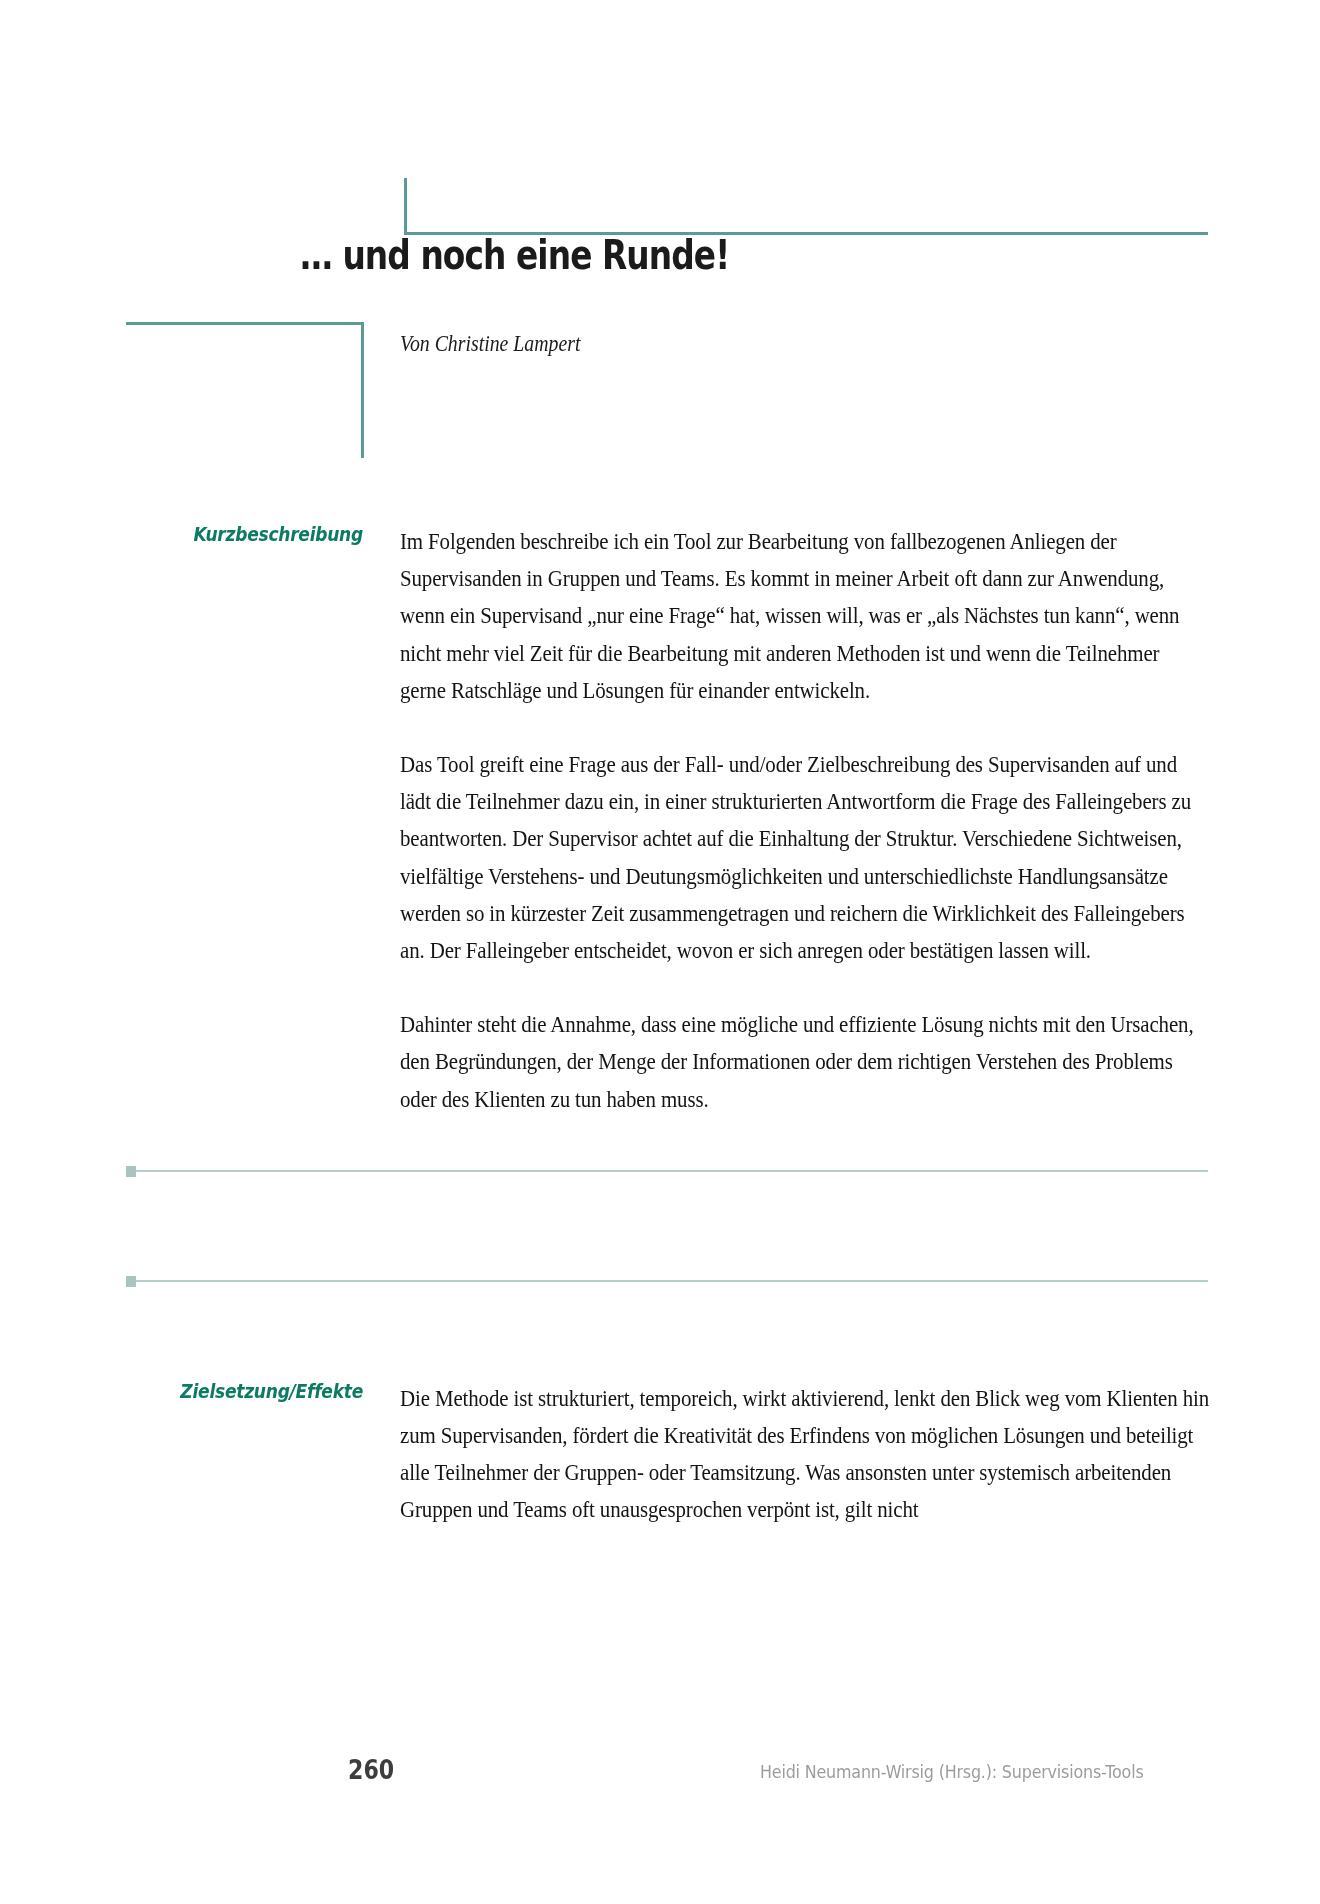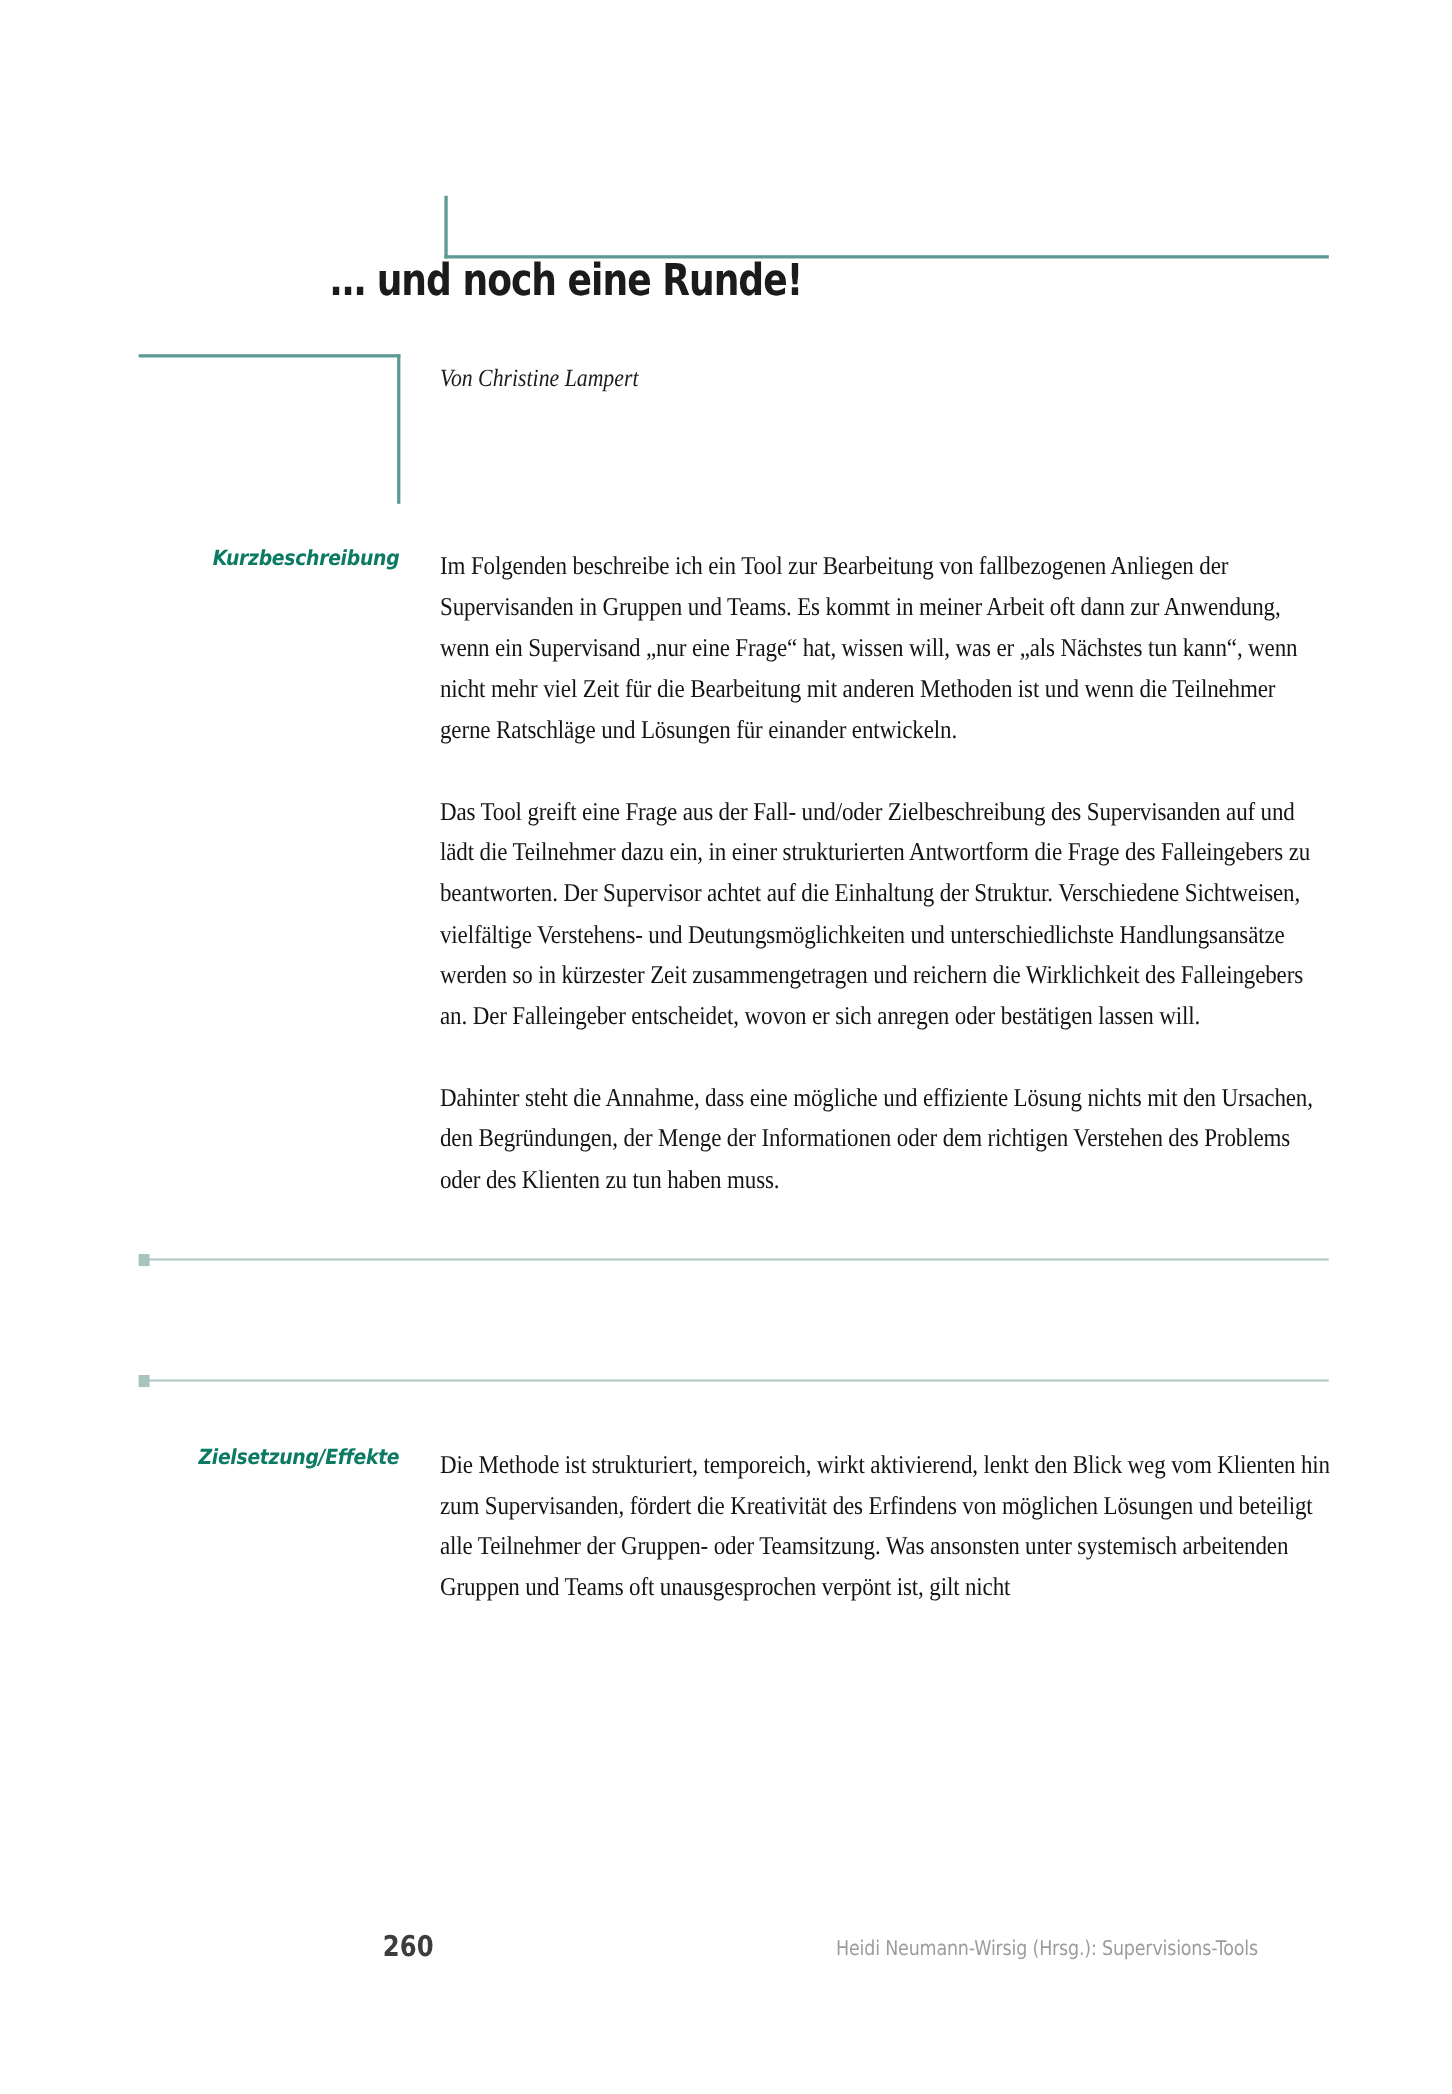--- a/index.html
+++ b/index.html
@@ -81,21 +81,21 @@
     color: #1b1b1b;
     transform: scaleX(0.88);
     transform-origin: left top;
     white-space: nowrap;
   }
 
   
   .content {
     position: absolute;
     left: 0;
-    top: 497px;
+    top: 483px;
     width: 1320px;
   }
 
   .section {
     position: relative;
     display: block;
   }
 
   .sec-label {
     position: absolute;
@@ -115,20 +115,21 @@
   }
 
   .sec-body {
     margin-left: 400px;
     width: 810px;
     font-family: "Liberation Serif", "DejaVu Serif", serif;
     font-size: 23.4px;
     line-height: 37.2px;
     color: #141414;
     letter-spacing: -0.15px;
+    margin-top: 40px;
   }
 
   .sec-body p {
     margin: 0 0 37px 0;
     transform: scaleX(0.895);
     transform-origin: left top;
     width: 905px;
   }
   .sec-body p:last-child { margin-bottom: 0; }
 

